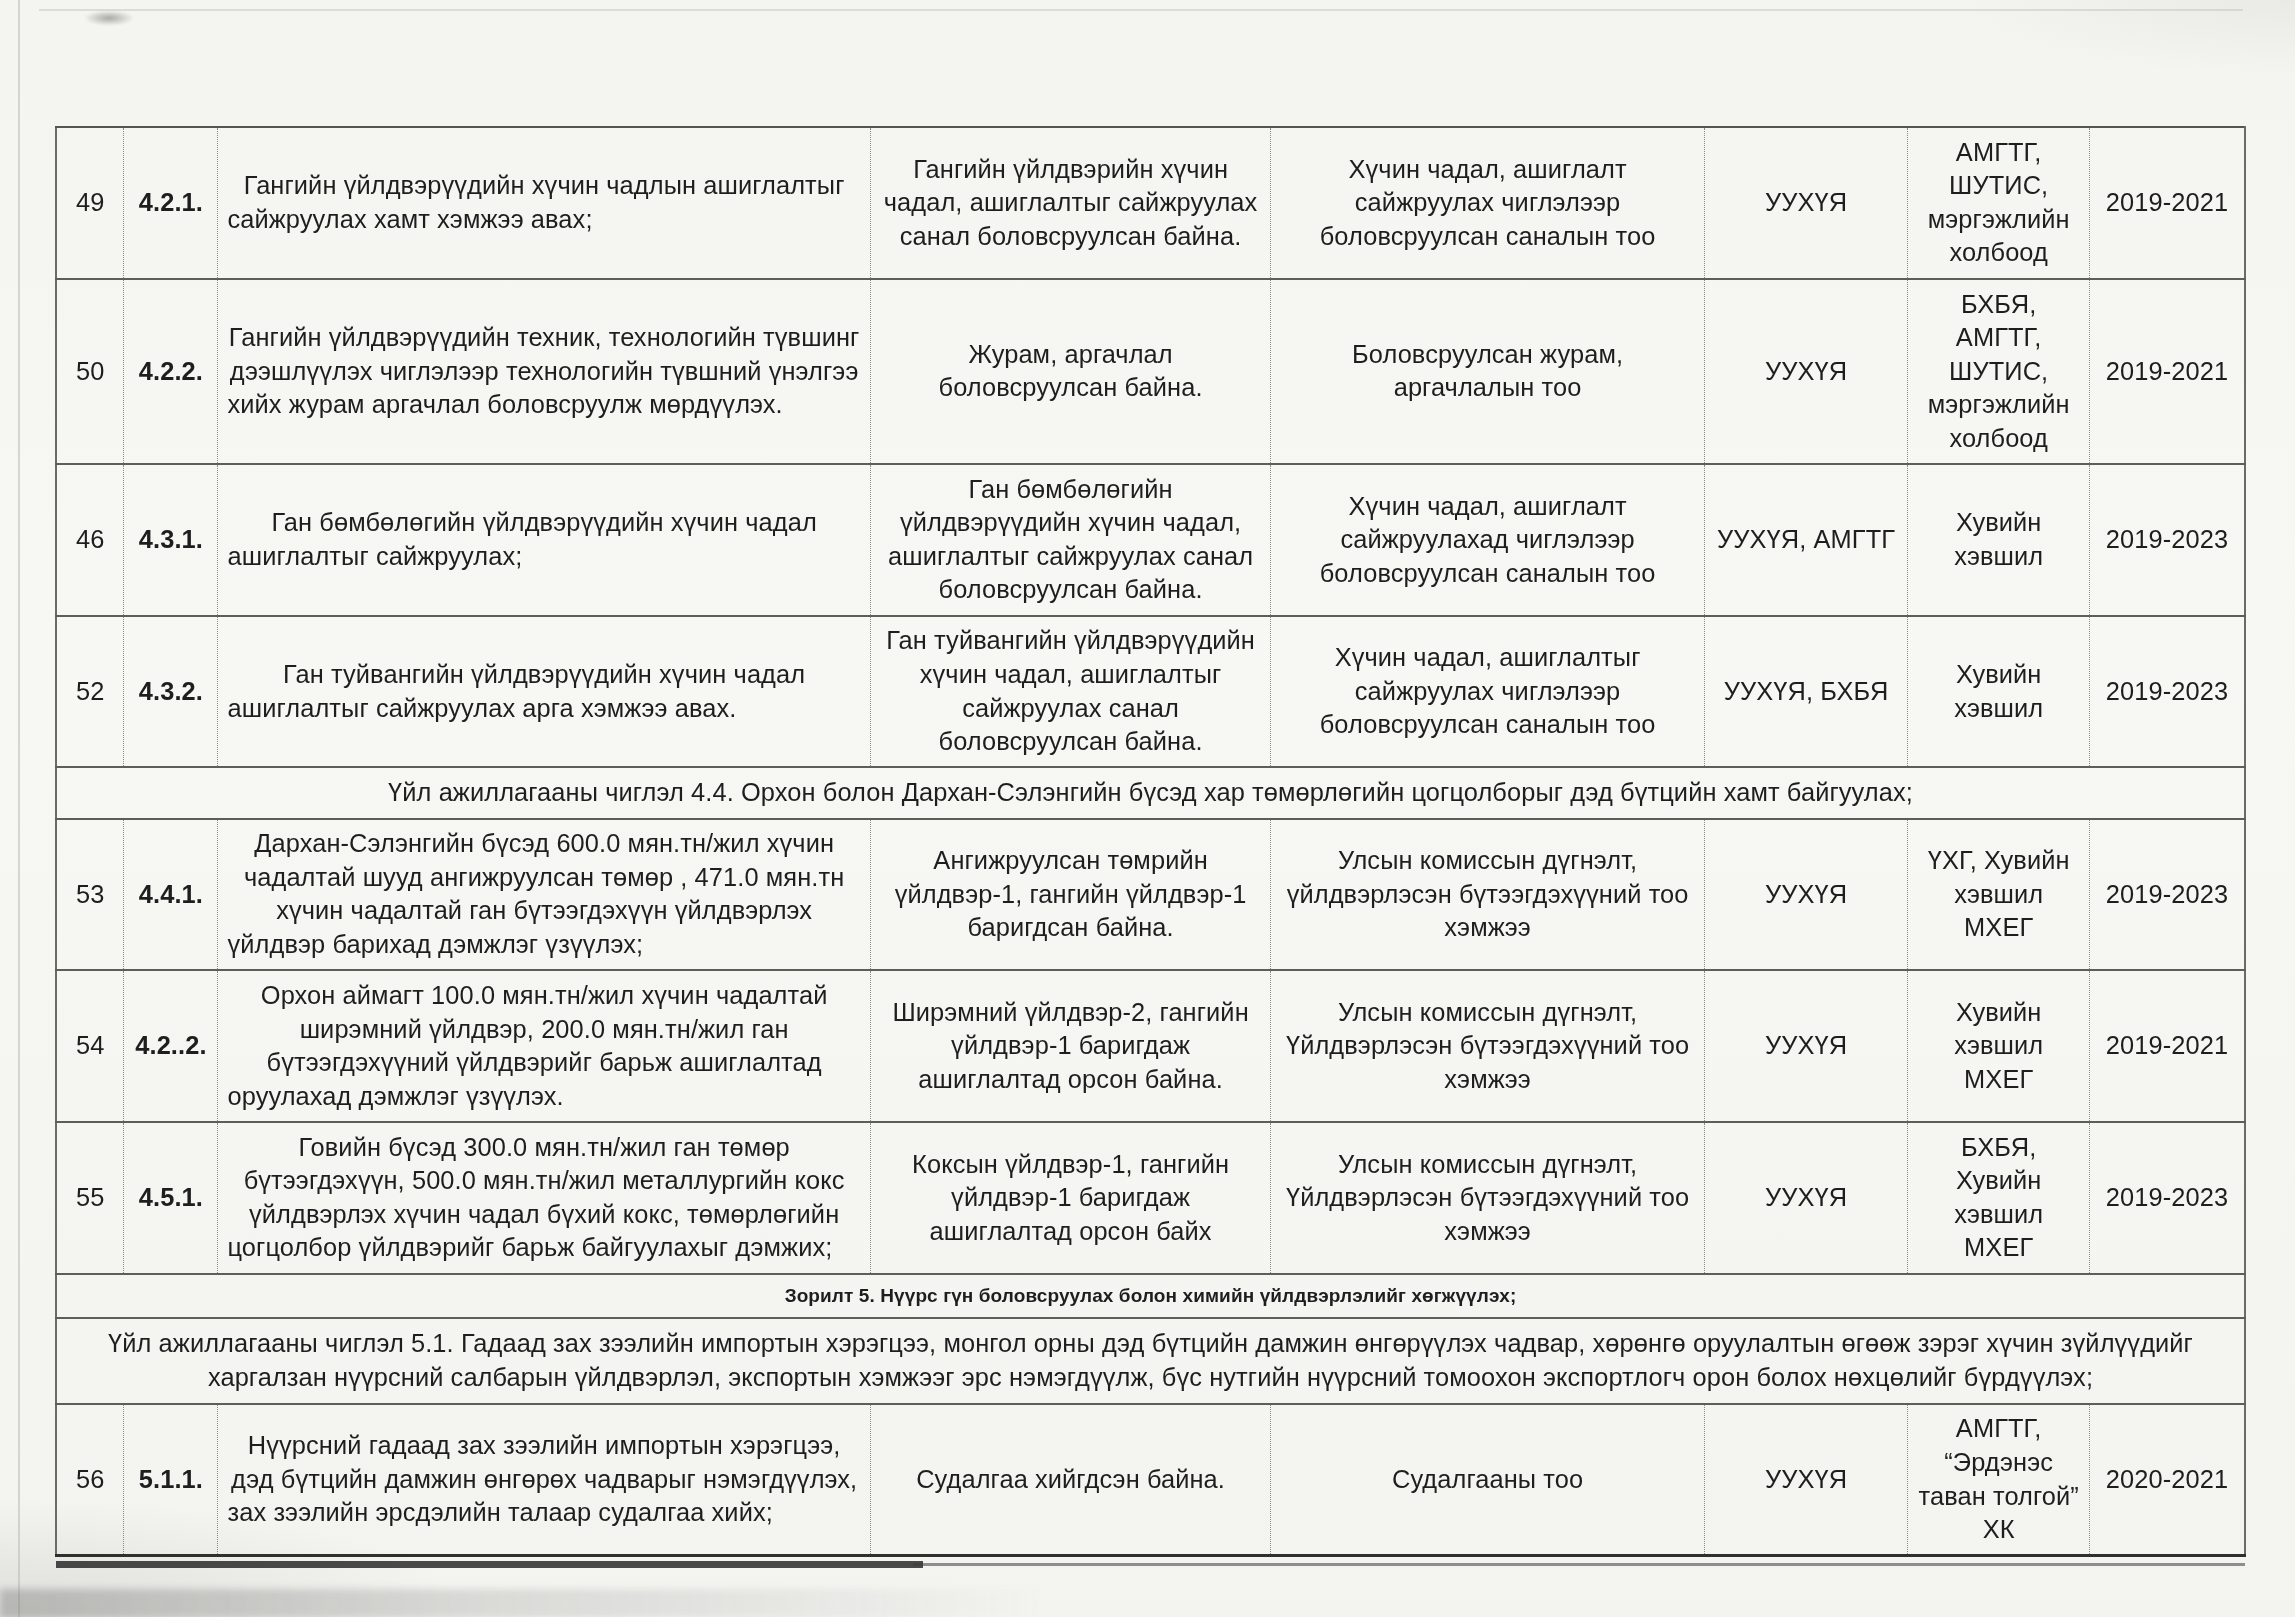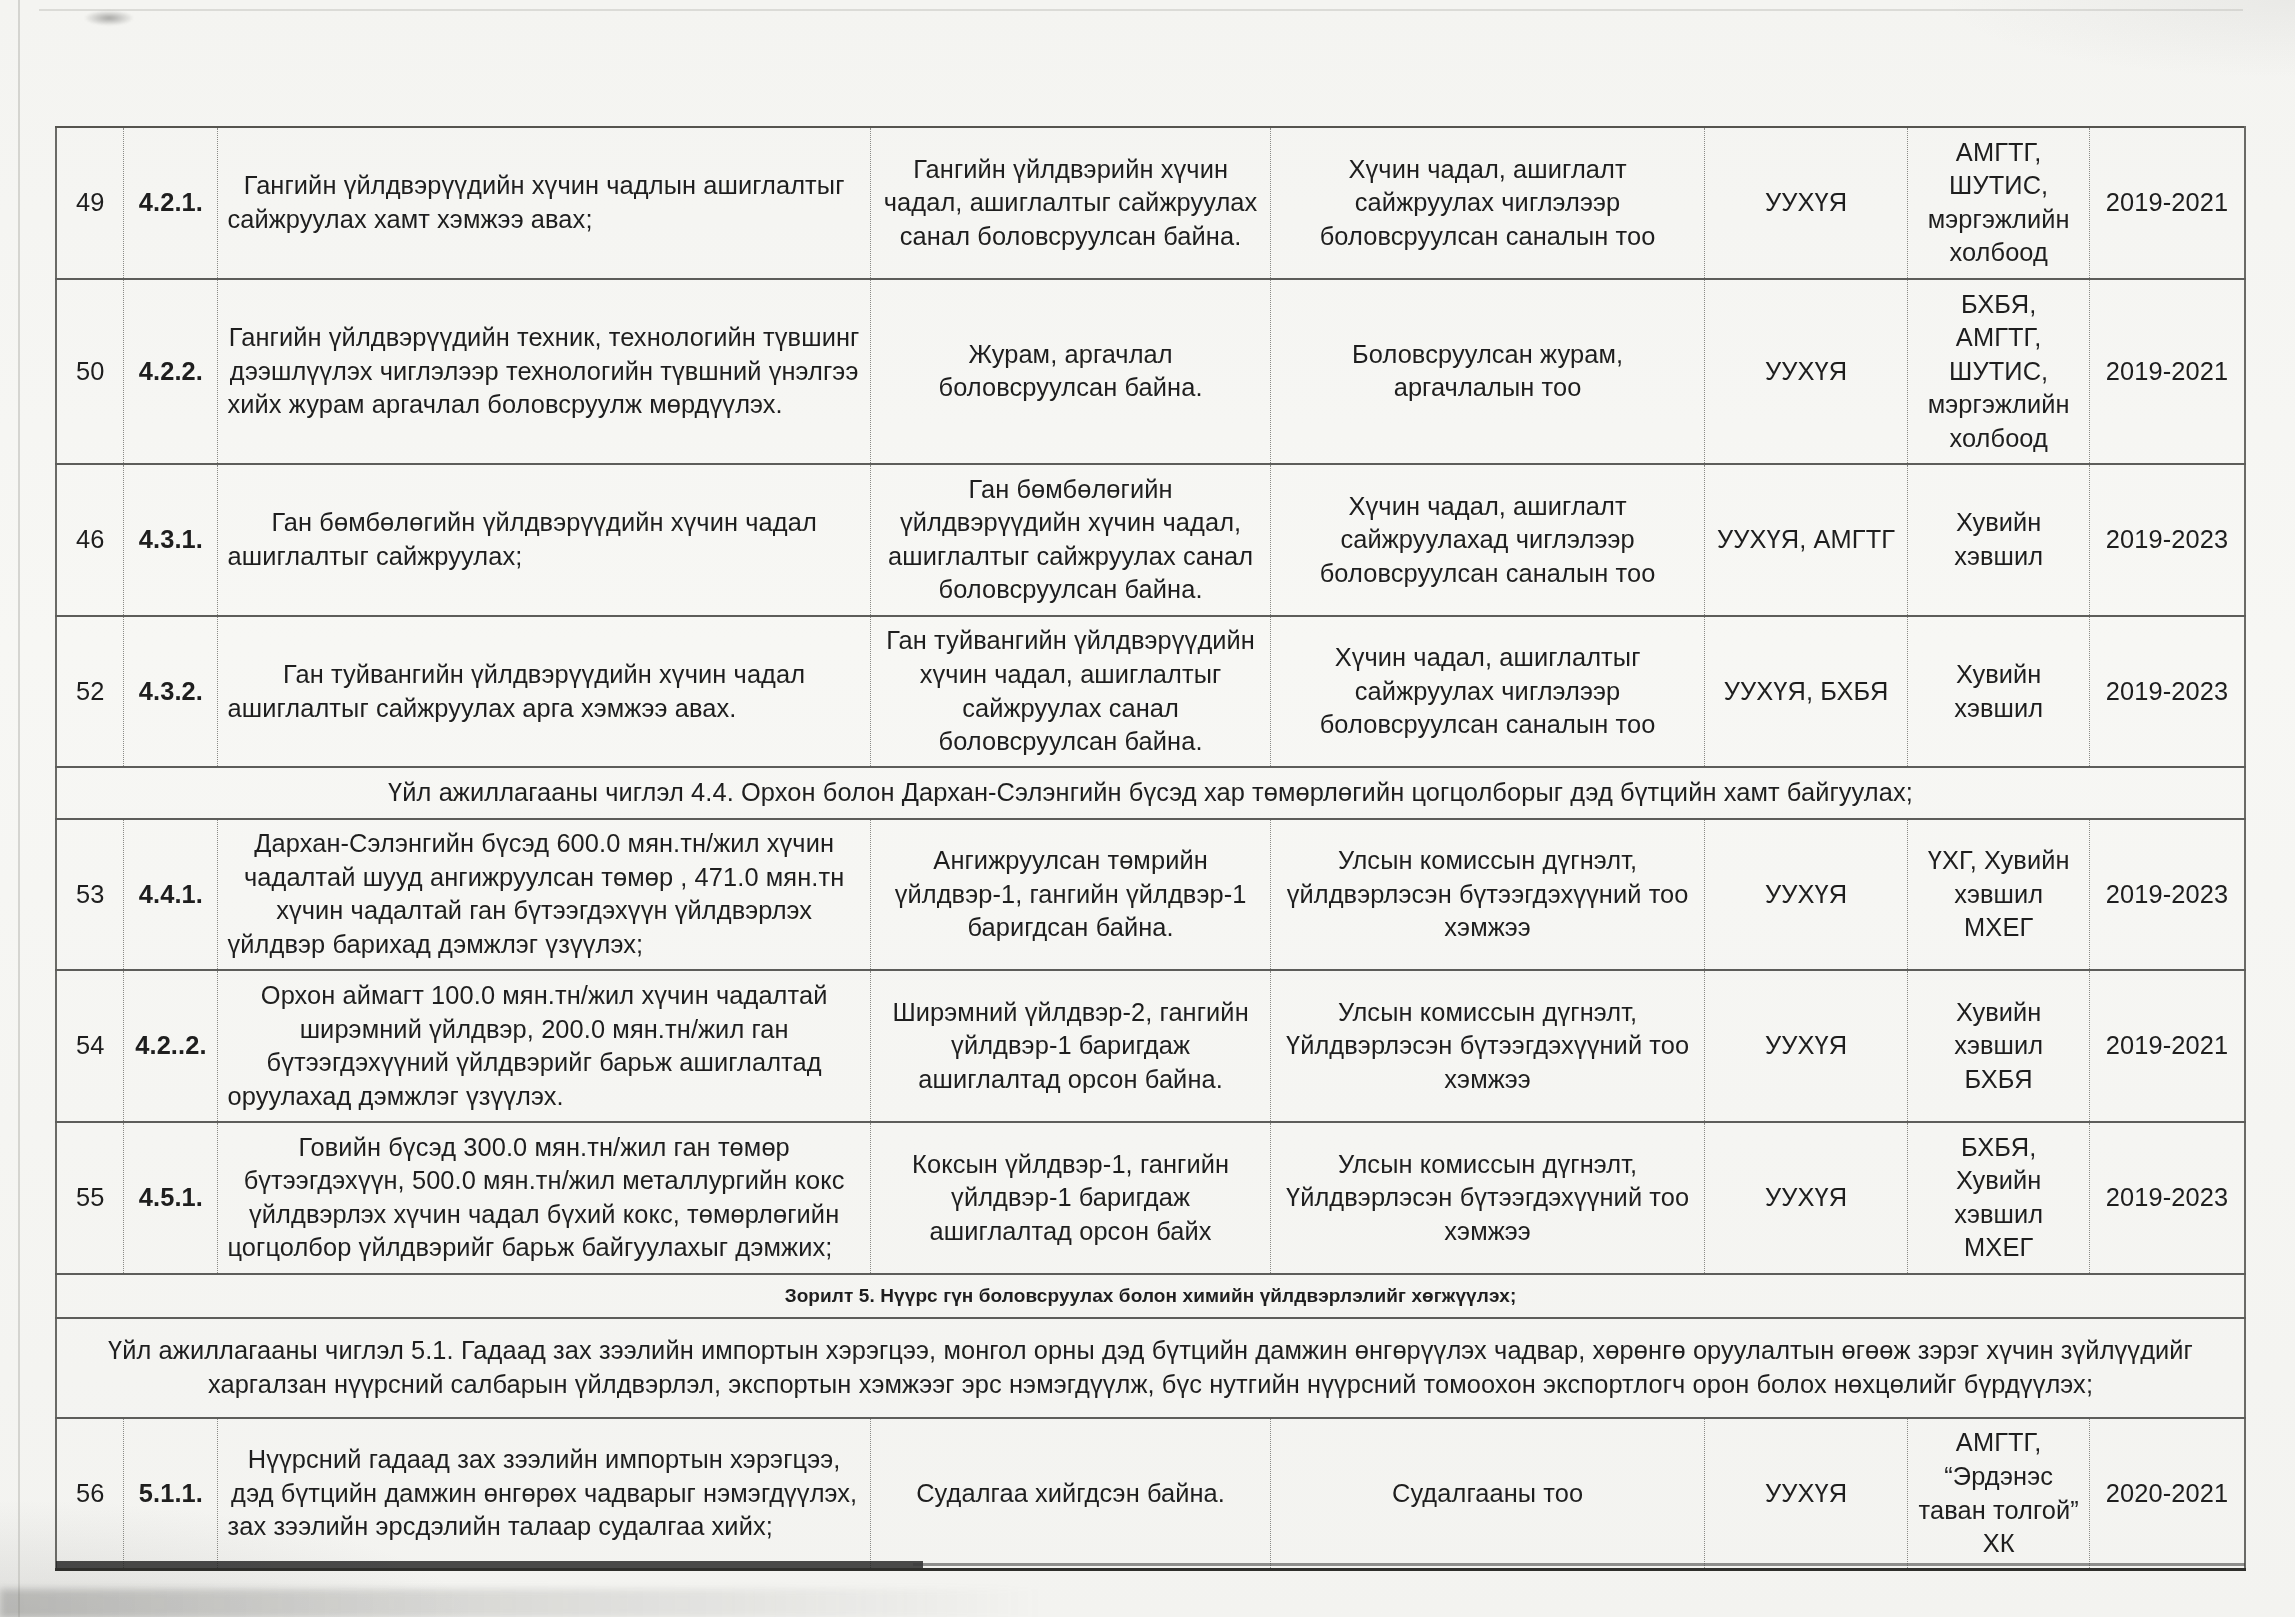--- a/index.html
+++ b/index.html
@@ -138,37 +138,37 @@
           <td class="c-partner">ҮХГ, Хувийн хэвшил МХЕГ</td>
           <td class="c-years">2019-2023</td>
         </tr>
         <tr style="height: 115px;">
           <td class="c-num">54</td>
           <td class="c-code">4.2..2.</td>
           <td class="c-activity">Орхон аймагт 100.0 мян.тн/жил хүчин чадалтай ширэмний үйлдвэр, 200.0 мян.тн/жил ган бүтээгдэхүүний үйлдвэрийг барьж ашиглалтад оруулахад дэмжлэг үзүүлэх.</td>
           <td class="c-output">Ширэмний үйлдвэр-2, гангийн үйлдвэр-1 баригдаж ашиглалтад орсон байна.</td>
           <td class="c-indicator">Улсын комиссын дүгнэлт, Үйлдвэрлэсэн бүтээгдэхүүний тоо хэмжээ</td>
           <td class="c-org">УУХҮЯ</td>
-          <td class="c-partner">Хувийн хэвшил БХБЯ</td>
+          <td class="c-partner">Хувийн хэвшил МХЕГ</td>
           <td class="c-years">2019-2021</td>
         </tr>
         <tr style="height: 112px;">
           <td class="c-num">55</td>
           <td class="c-code">4.5.1.</td>
           <td class="c-activity">Говийн бүсэд 300.0 мян.тн/жил ган төмөр бүтээгдэхүүн, 500.0 мян.тн/жил металлургийн кокс үйлдвэрлэх хүчин чадал бүхий кокс, төмөрлөгийн цогцолбор үйлдвэрийг барьж байгуулахыг дэмжих;</td>
           <td class="c-output">Коксын үйлдвэр-1, гангийн үйлдвэр-1 баригдаж ашиглалтад орсон байх</td>
           <td class="c-indicator">Улсын комиссын дүгнэлт, Үйлдвэрлэсэн бүтээгдэхүүний тоо хэмжээ</td>
           <td class="c-org">УУХҮЯ</td>
           <td class="c-partner">БХБЯ, Хувийн хэвшил МХЕГ</td>
           <td class="c-years">2019-2023</td>
         </tr>
         <tr style="height: 44px;">
           <td colspan="8" class="section-cell bold">Зорилт 5. Нүүрс гүн боловсруулах болон химийн үйлдвэрлэлийг хөгжүүлэх;</td>
         </tr>
-        <tr style="height: 100px;">
+        <tr style="height: 86px;">
           <td colspan="8" class="section-cell">Үйл ажиллагааны чиглэл 5.1. Гадаад зах зээлийн импортын хэрэгцээ, монгол орны дэд бүтцийн дамжин өнгөрүүлэх чадвар, хөрөнгө оруулалтын өгөөж зэрэг хүчин зүйлүүдийг харгалзан нүүрсний салбарын үйлдвэрлэл, экспортын хэмжээг эрс нэмэгдүүлж, бүс нутгийн нүүрсний томоохон экспортлогч орон болох нөхцөлийг бүрдүүлэх;</td>
         </tr>
         <tr style="height: 137px;">
           <td class="c-num">56</td>
           <td class="c-code">5.1.1.</td>
           <td class="c-activity">Нүүрсний гадаад зах зээлийн импортын хэрэгцээ, дэд бүтцийн дамжин өнгөрөх чадварыг нэмэгдүүлэх, зах зээлийн эрсдэлийн талаар судалгаа хийх;</td>
           <td class="c-output">Судалгаа хийгдсэн байна.</td>
           <td class="c-indicator">Судалгааны тоо</td>
           <td class="c-org">УУХҮЯ</td>
           <td class="c-partner">АМГТГ, “Эрдэнэс таван толгой” ХК</td>

